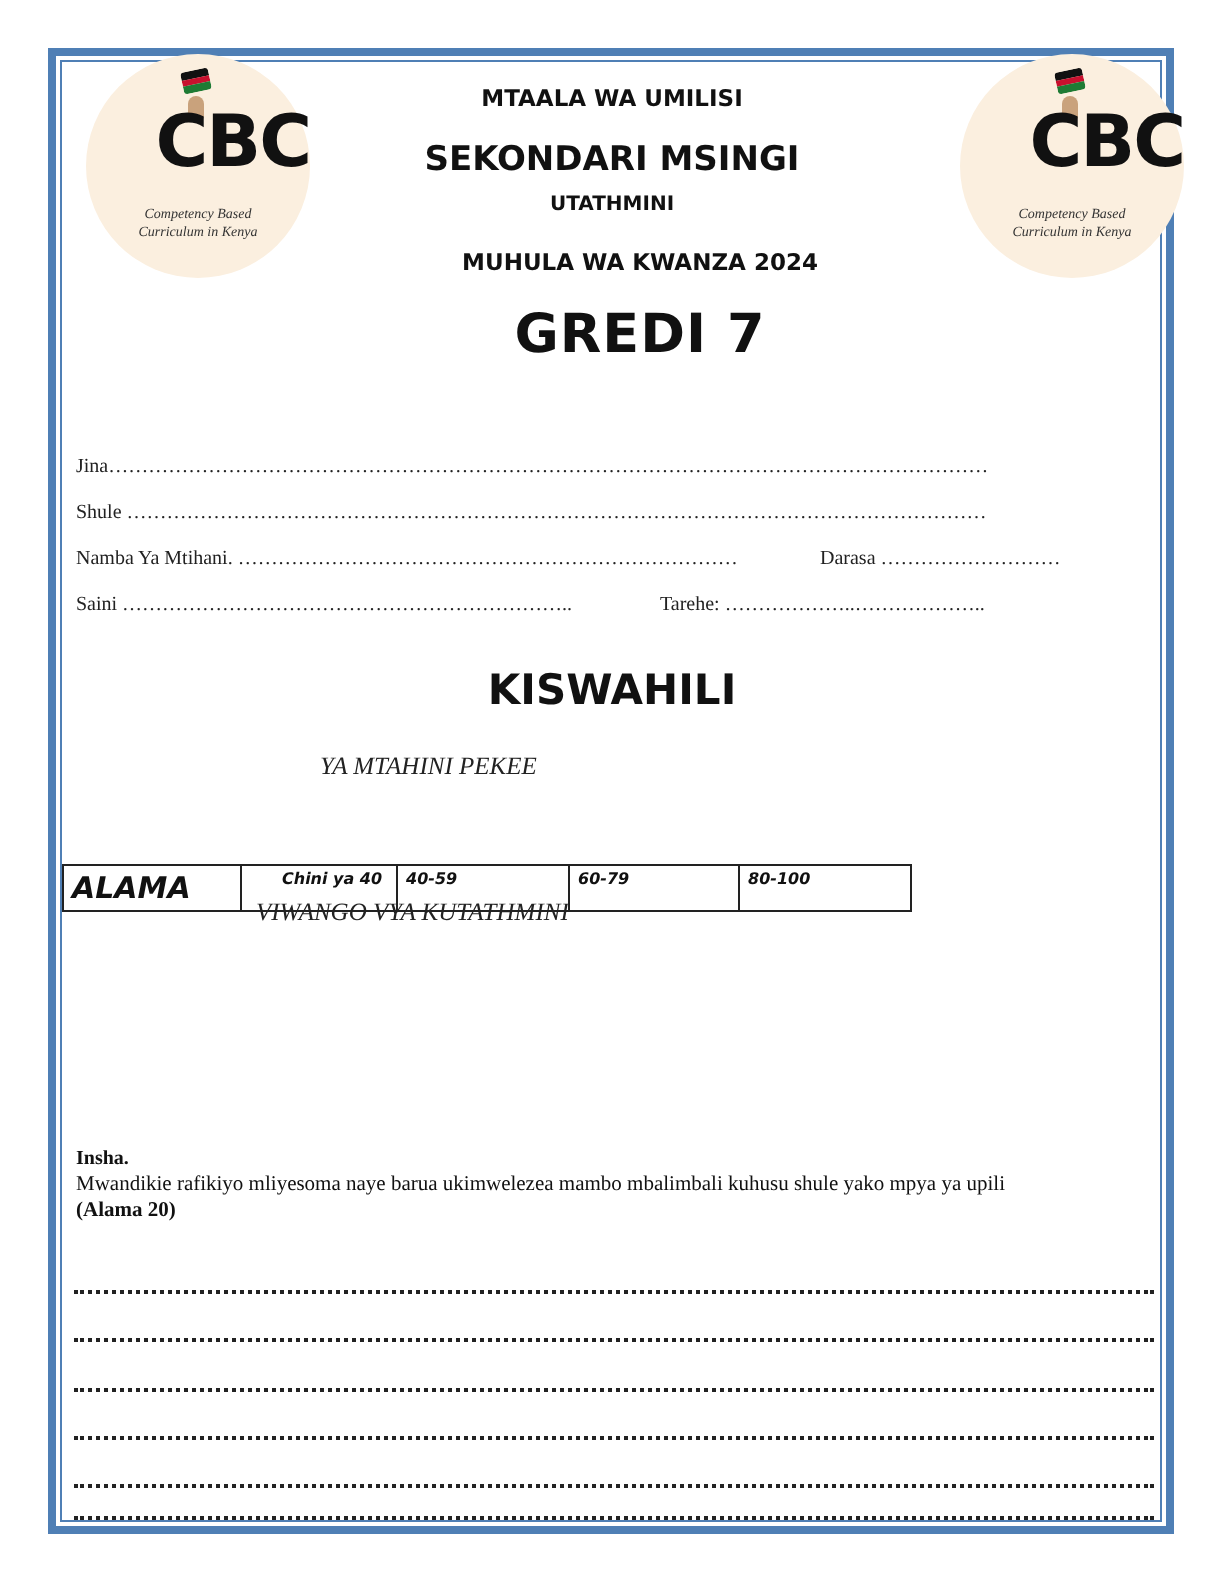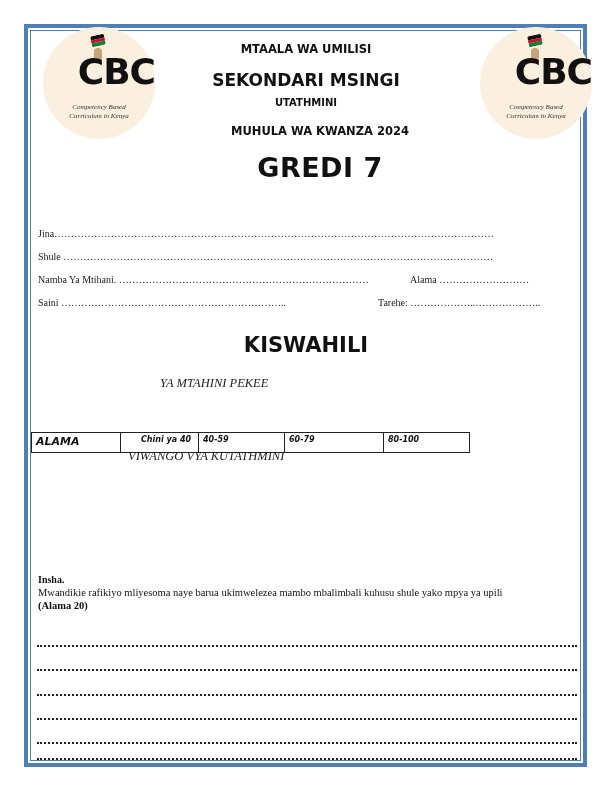--- a/index.html
+++ b/index.html
@@ -25,21 +25,21 @@
     .gredi { position:absolute; left:200px; width:240px; top:152px; text-align:center; font-family:"DejaVu Sans", sans-serif; font-weight:bold; font-size:27px; letter-spacing:0.5px; }
 
     .field { position:absolute; left:38px; font-size:10px; white-space:nowrap; color:#222; }
 
     .subject { position:absolute; left:200px; width:212px; top:333px; text-align:center; font-family:"DejaVu Sans", sans-serif; font-weight:bold; font-size:21px; }
     .ital { position:absolute; font-style:italic; font-size:12.5px; color:#222; }
 
     table.levels { position:absolute; left:31px; top:432px; border-collapse:collapse; font-family:"DejaVu Sans", sans-serif; }
     table.levels td { border:1px solid #222; padding:2px 4px; vertical-align:top; box-sizing:border-box; }
     table.levels tr.r1 td { height:20px; font-size:8px; font-style:italic; font-weight:bold; }
-    table.levels tr.r1 td.first { font-size:11px; }
+    table.levels tr.r1 td.first { font-size:15px; }
     table.levels tr.r2 td { height:44px; font-size:11px; font-style:italic; line-height:15px; color:#222; }
     table.levels tr.r2 td.first { font-style:normal; font-weight:bold; font-size:8px; }
 
     .insha { position:absolute; left:38px; top:574px; font-weight:bold; font-size:10px; }
     .question { position:absolute; left:38px; top:586px; width:540px; font-size:10.5px; line-height:13px; }
     .question b { font-weight:bold; }
     .ans-line { position:absolute; left:37px; width:540px; height:0; border-bottom:2px dotted #222; }
   </style>
 </head>
 <body>
@@ -78,35 +78,35 @@
 
 <div class="hdr l1">MTAALA WA UMILISI</div>
 <div class="hdr l2">SEKONDARI MSINGI</div>
 <div class="hdr l3">UTATHMINI</div>
 <div class="hdr l4">MUHULA WA KWANZA 2024</div>
 <div class="gredi">GREDI 7</div>
 
 <div class="field" style="top:228px;">Jina……………………………………………………………………………………………………………………</div>
 <div class="field" style="top:251px;">Shule  …………………………………………………………………………………………………………………</div>
 <div class="field" style="top:274px;">Namba Ya Mtihani. …………………………………………………………………</div>
-<div class="field" style="top:274px; left:410px;">Alama ………………………</div>
+<div class="field" style="top:274px; left:410px;">Darasa ………………………</div>
 <div class="field" style="top:297px;">Saini …………………………………………………………..</div>
-<div class="field" style="top:297px; left:330px;margin-left:48px;">Tarehe: ………………..………………..</div>
+<div class="field" style="top:297px; left:330px;">Tarehe: ………………..………………..</div>
 
 <div class="subject">KISWAHILI</div>
 <div class="ital" style="left:160px; top:376px;">YA MTAHINI PEKEE</div>
 <div class="ital" style="left:128px; top:406px;margin-top:43px;">VIWANGO VYA KUTATHMINI</div>
 
 <table class="levels">
   <tbody>
       <tr class="r1">
     <td class="first" style="width:89px;">ALAMA</td>
     <td style="width:78px;padding-left:20px;">Chini ya 40</td>
     <td style="width:86px;">40-59</td>
-    <td style="width:99px;">60-79</td>
+    <td style="width:85px;">60-79</td>
     <td style="width:86px;">80-100</td>
   </tr>
 </tbody>
   </table>
 
 <div class="insha">Insha.</div>
 <div class="question">
   <span>Mwandikie rafikiyo mliyesoma naye barua ukimwelezea mambo mbalimbali kuhusu shule yako mpya ya upili</span><br>
   <b>(Alama 20)</b>
 </div>

